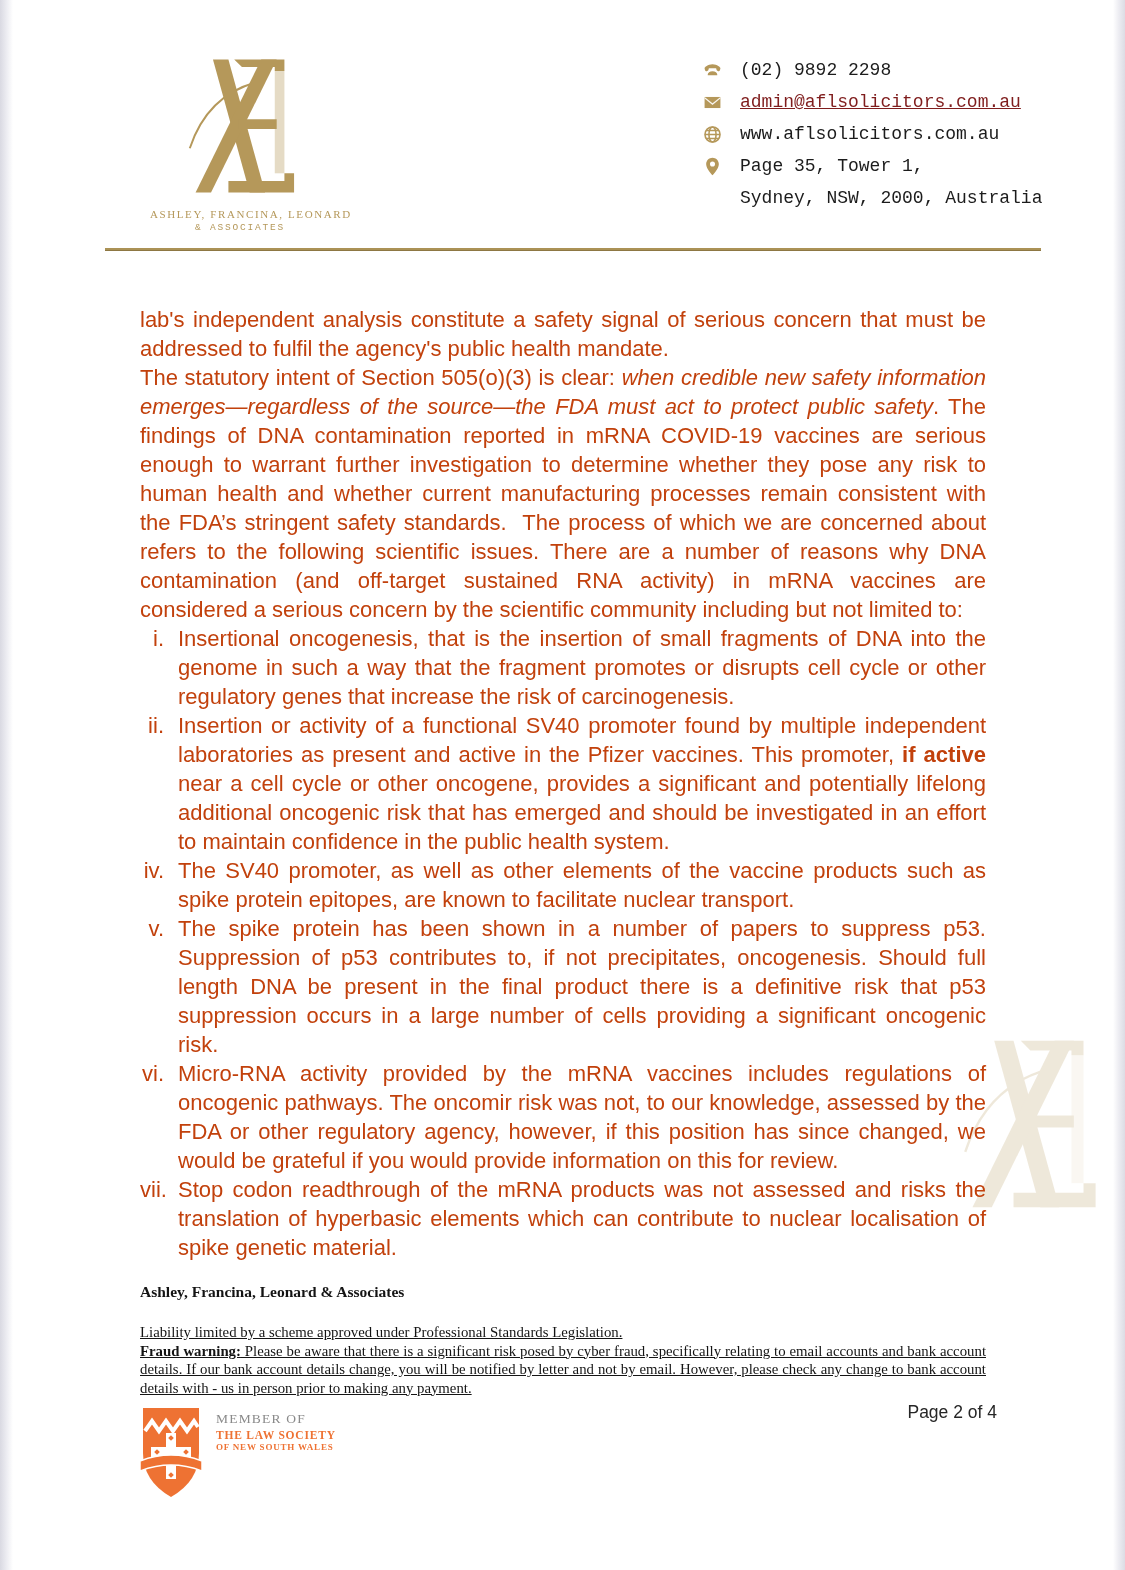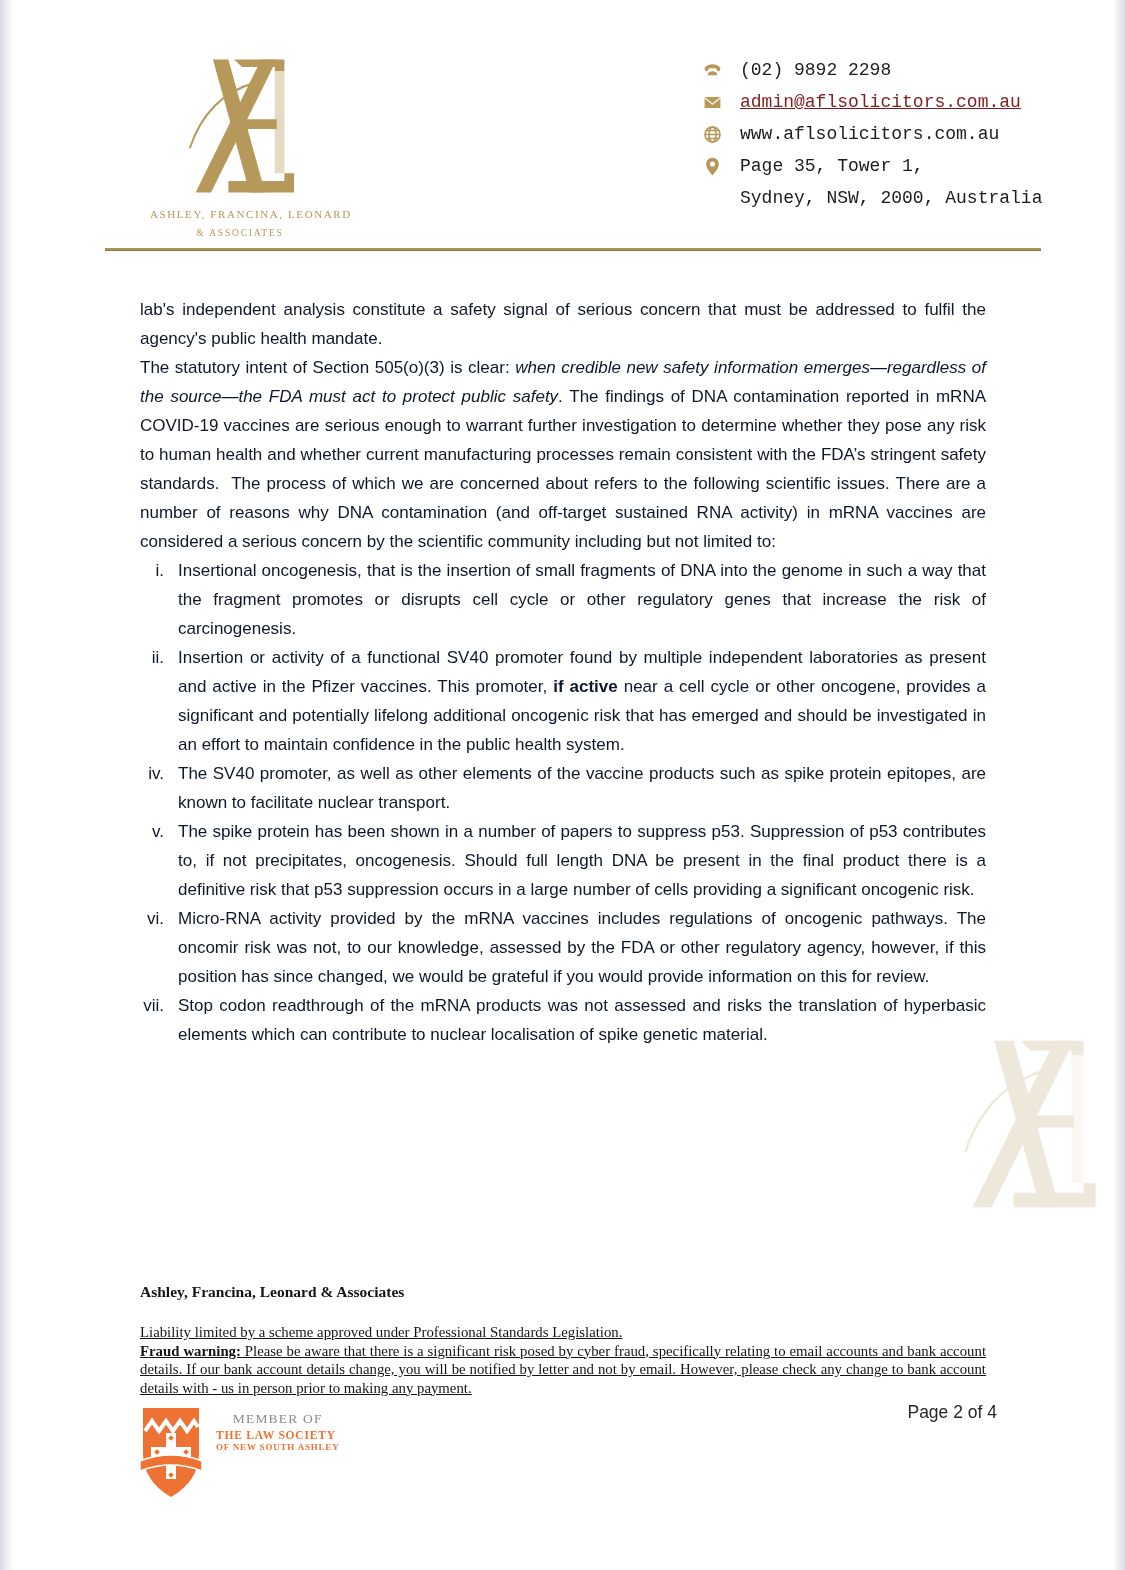--- a/index.html
+++ b/index.html
@@ -22,22 +22,22 @@
   }
 
   
   .logo-wrap { position: absolute; left: 150px; top: 52px; width: 180px; text-align: center; }
   .logo-mark { width: 112px; height: 148px; display: inline-block; }
   .firm-line1 {
     margin-top: 4px; color: #b5985a; font-family: "Liberation Serif", serif;
     font-size: 11px; letter-spacing: 1.6px; white-space: nowrap;
   }
   .firm-line2 {
-    color: #b5985a; font-family: Liberation Serif, serif;
-    font-size: 9.5px; letter-spacing: 1.8px; margin-top: 8px;
+    color: #b5985a; font-family: Liberation Mono, monospace;
+    font-size: 9.5px; letter-spacing: 1.8px; margin-top: 2px;
   }
 
   .contact { position: absolute; left: 703px; top: 60px; width: 400px;
     font-family: Liberation Mono, monospace; font-size: 18px; color: #1c1c1c; }
   .c-row { display: flex; align-items: flex-start; margin-bottom: 12px; }
   .c-icon { width: 19px; height: 19px; flex: 0 0 19px; margin-right: 18px; margin-top: 1px; }
   .c-icon svg { width: 19px; height: 19px; display: block; }
   .email-link { color: #7f1d1d; text-decoration: underline; }
   .addr-extra { margin-left: 37px; margin-bottom: 13px; }
 
@@ -48,39 +48,39 @@
 
   
   .watermark {
     position: absolute; left: 958px; top: 1018px; width: 140px; height: 212px;
     opacity: 0.22; z-index: 0;
   }
   .watermark svg { width: 100%; height: 100%; }
 
   
   .body-text {
-    position: absolute; left: 140px; top: 295px; width: 846px; z-index: 1;
-    font-size: 17px; line-height: 29px; color: #0f172a; text-align: justify;
+    position: absolute; left: 140px; top: 305px; width: 846px; z-index: 1;
+    font-size: 22px; line-height: 29px; color: #c2410c; text-align: justify;
   }
   .body-text p { margin: 0; }
   .li { position: relative; padding-left: 38px; }
   .li .num { position: absolute; left: 0; top: 0; width: 24px; text-align: right; }
 
   
   .footer {
     position: absolute; left: 140px; top: 1283px; width: 846px; z-index: 1;
     font-family: "Liberation Serif", serif; color: #141414;
   }
   .f-firm { font-weight: bold; font-size: 15.5px; margin-bottom: 22px; }
   .f-small { font-size: 14.8px; line-height: 18.5px; text-align: justify; text-decoration: underline; }
 
   .crest-block { position: absolute; left: 140px; top: 1405px; display: flex; z-index: 1; }
   .crest { width: 62px; height: 95px; }
   .member-text { margin-left: 14px; margin-top: 6px; font-family: "Liberation Serif", serif; }
-  .member-l1 { color: #8a8a8a; font-size: 13.5px; letter-spacing: 1.2px; text-align: center; }
+  .member-l1 { color: #8a8a8a; font-size: 13.5px; letter-spacing: 1.2px; }
   .member-l2 { color: #ee7233; font-size: 11.5px; letter-spacing: 0.8px; margin-top: 2px; font-weight: bold; }
   .member-l3 { color: #ee7233; font-size: 9px; letter-spacing: 0.8px; margin-top: 1px; font-weight: bold; }
 
   .page-number {
     position: absolute; right: 128px; top: 1402px; z-index: 1;
     font-size: 17.5px; color: #262626;
   }
 </style>
 </head>
 <body>
@@ -209,19 +209,19 @@
       <rect x="11" y="42" width="40" height="10" fill="#ffffff"></rect>
       <path d="M0,56 Q31,44 62,56 L62,66 Q31,54 0,66 Z" fill="#ee7233" stroke="#ffffff" stroke-width="1.5"></path>
       <rect x="29" y="31" width="4" height="4" fill="#ee7233" transform="rotate(45 31 33)"></rect>
       <rect x="15" y="45" width="4" height="4" fill="#ee7233" transform="rotate(45 17 47)"></rect>
       <rect x="44" y="45" width="4" height="4" fill="#ee7233" transform="rotate(45 46 47)"></rect>
       <rect x="29" y="68" width="4" height="4" fill="#ee7233" transform="rotate(45 31 70)"></rect>
     </svg>
     <div class="member-text">
       <div class="member-l1">MEMBER OF</div>
       <div class="member-l2">THE LAW SOCIETY</div>
-      <div class="member-l3">OF NEW SOUTH ASHLEY</div>
+      <div class="member-l3">OF NEW SOUTH WALES</div>
     </div>
   </div>
 
   <div class="page-number">Page 2 of 4</div>
 
 </div>
 
 </body></html>

